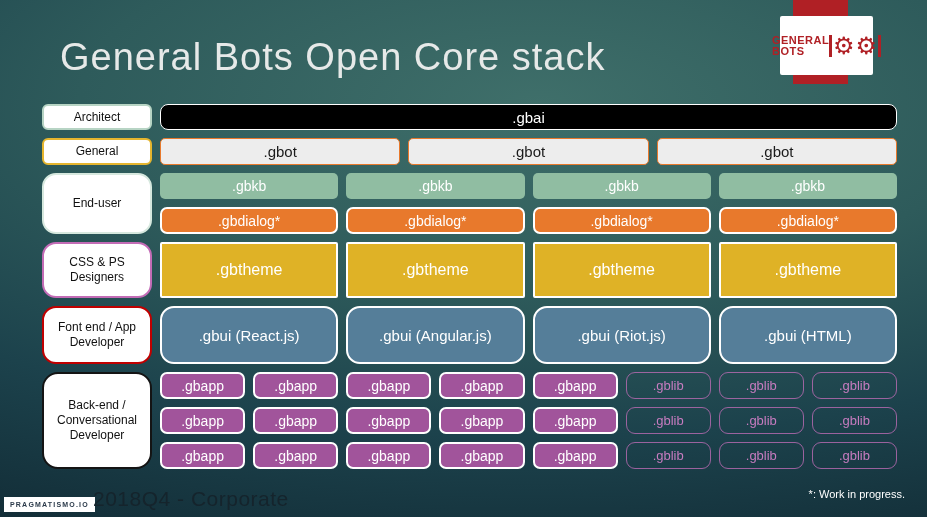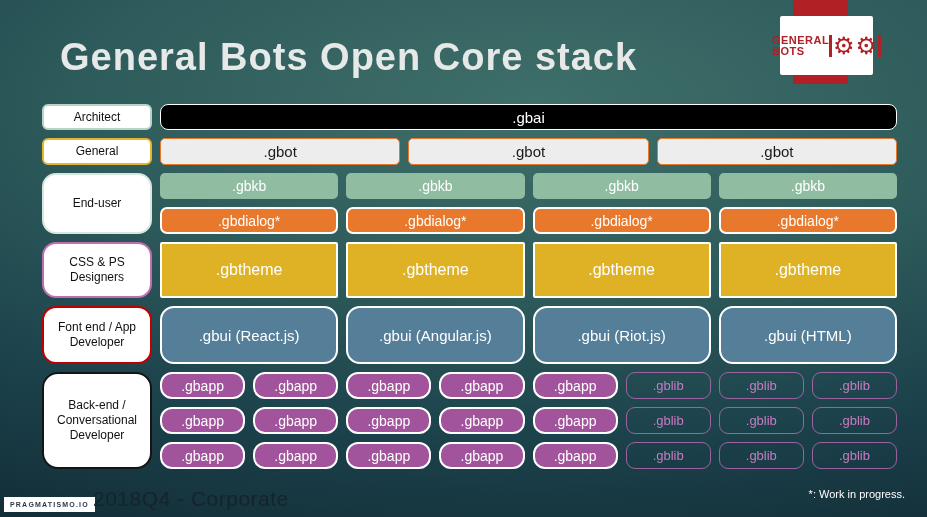--- a/index.html
+++ b/index.html
@@ -7,21 +7,21 @@
     width:927px;height:517px;overflow:hidden;position:relative;
     font-family:"Liberation Sans", sans-serif;
     background:
       radial-gradient(ellipse 130% 95% at 58% 20%, #3f6f6a 0%, #2e5b5b 38%, #1c424c 68%, #112a34 100%);
   }
   .slide{position:absolute;inset:0;}
 
   
   .title{
     position:absolute;left:60px;top:36px;
-    font-size:38px;letter-spacing:1px;color:#e6e9e8;font-weight:700;
+    font-size:38px;letter-spacing:1px;color:#e6e9e8;font-weight:400;
   }
 
   
   .logo-stripe{position:absolute;left:793px;top:0;width:55px;height:84px;background:var(--logo_red,#b02025);}
   .logo-card{
     position:absolute;left:780px;top:16px;width:93px;height:59px;background:#fff;border-radius:2px;
     display:flex;flex-direction:row;align-items:center;justify-content:center;gap:0;
   }
   .logo-text{font-size:11px;font-weight:bold;color:var(--logo_red,#b02025);letter-spacing:.5px;line-height:1;}
   .logo-gears{display:flex;align-items:center;gap:1px;margin-top:1px;color:var(--logo_red,#b02025);}
@@ -51,21 +51,21 @@
   .box{
     display:flex;align-items:center;justify-content:center;
     color:#fff;box-sizing:border-box;font-size:14px;white-space:nowrap;
   }
   .gbai{background:#000;border:1.5px solid #fff;border-radius:8px;font-size:15px;}
   .gbot{background:#ededed;border:1.5px solid var(--accent_orange,#e8792c);border-radius:5px;color:#1a1a1a;font-size:15px;}
   .gbkb{background:var(--gbkb_green,#90bda2);border-radius:5px;font-size:14px;}
   .gbdialog{background:var(--accent_orange,#e8792c);border:2px solid #fff;border-radius:7px;font-size:14px;}
   .gbtheme{background:var(--gbtheme_gold,#dfb226);border:2px solid #fff;border-radius:2px;font-size:16px;}
   .gbui{background:var(--gbui_slate,#557e99);border:2px solid #fff;border-radius:14px;font-size:15px;}
-  .gbapp{background:var(--gbapp_purple,#a1549b);border:2.5px solid #fff;border-radius:12px;font-size:14px;text-align:right;}
+  .gbapp{background:var(--gbapp_purple,#a1549b);border:2.5px solid #fff;border-radius:7px;font-size:14px;text-align:right;}
   .gblib{background:transparent;border:1.5px solid rgba(188,108,180,.8);border-radius:9px;color:var(--gblib_purple,#c77cc0);font-size:13px;}
 
   
   .brand-box{
     position:absolute;left:4px;top:497px;background:#fff;padding:4px 6px;
     font-size:7px;font-weight:bold;letter-spacing:1.2px;color:#2b3a4a;line-height:1;
   }
   .caption{position:absolute;left:93px;top:487px;font-size:21px;letter-spacing:.5px;color:#15242c;}
   .note{position:absolute;right:22px;top:488px;font-size:11px;color:#fff;}
 </style>

